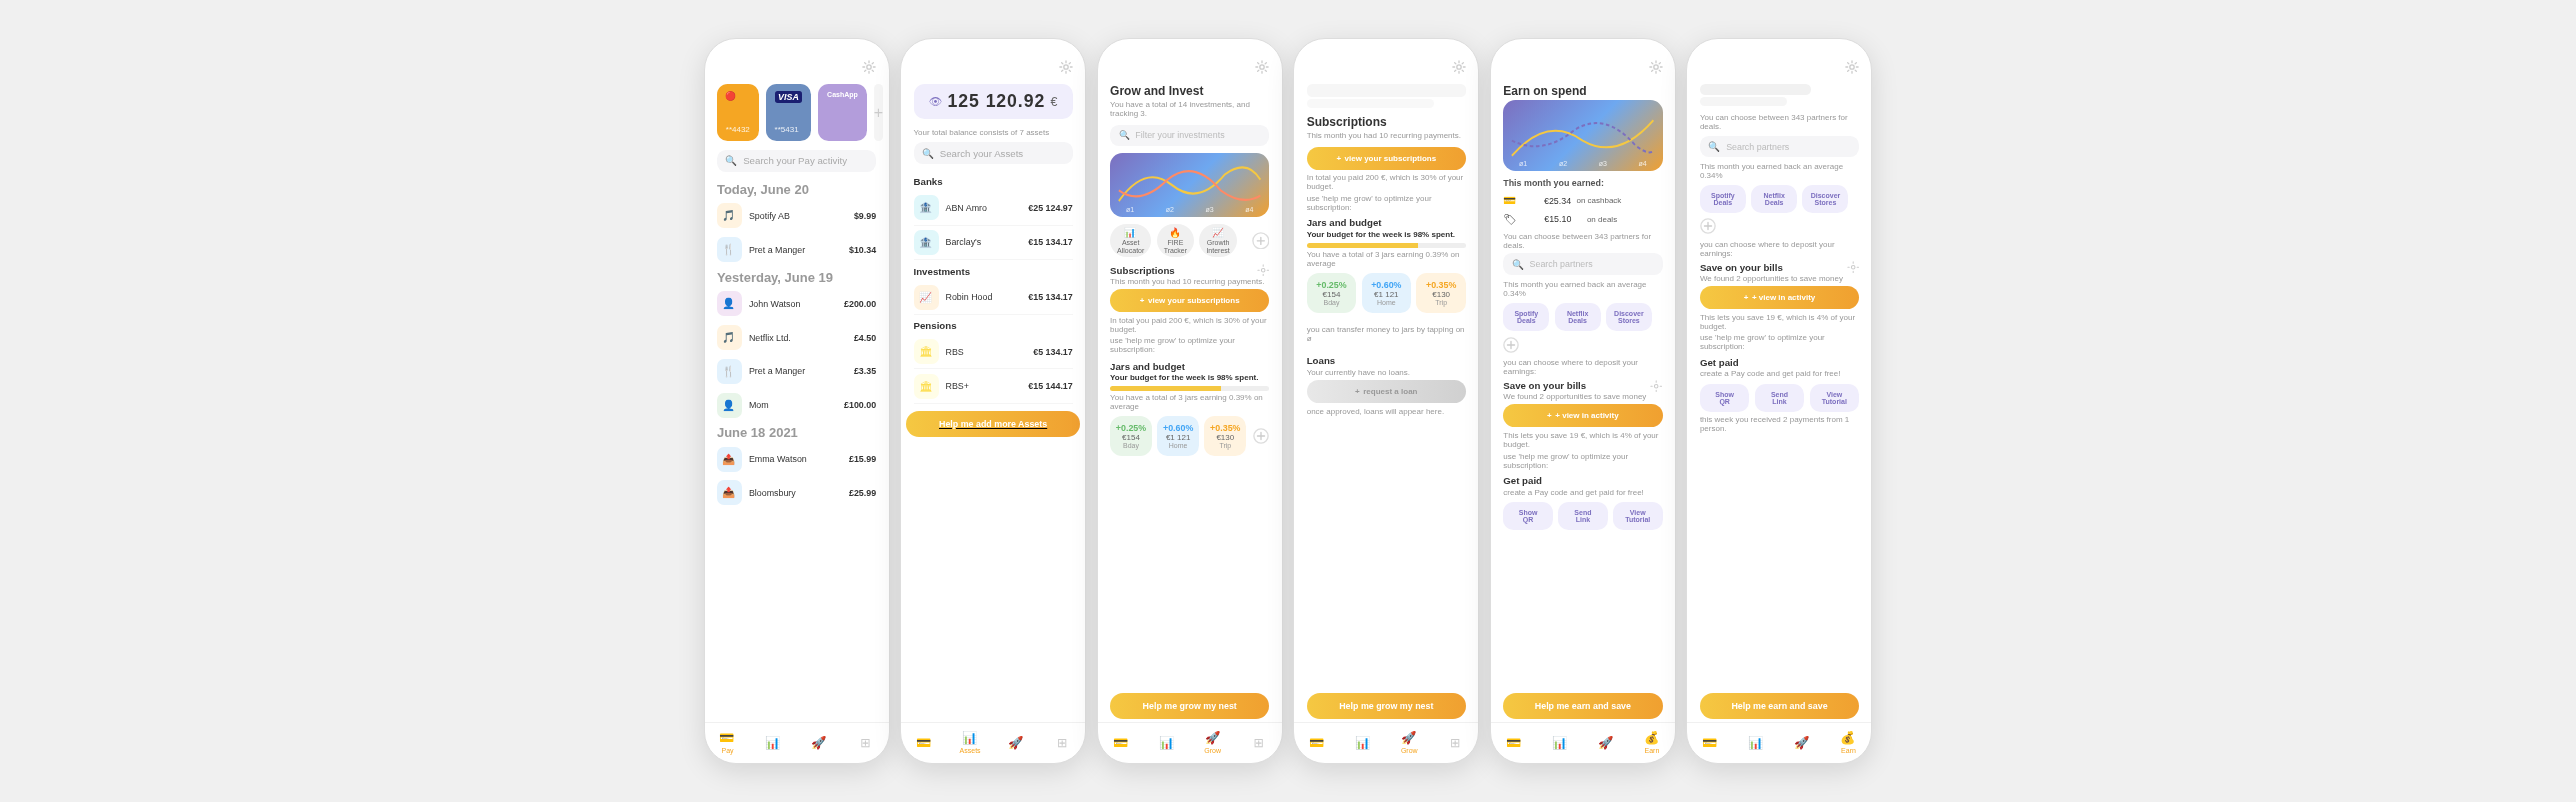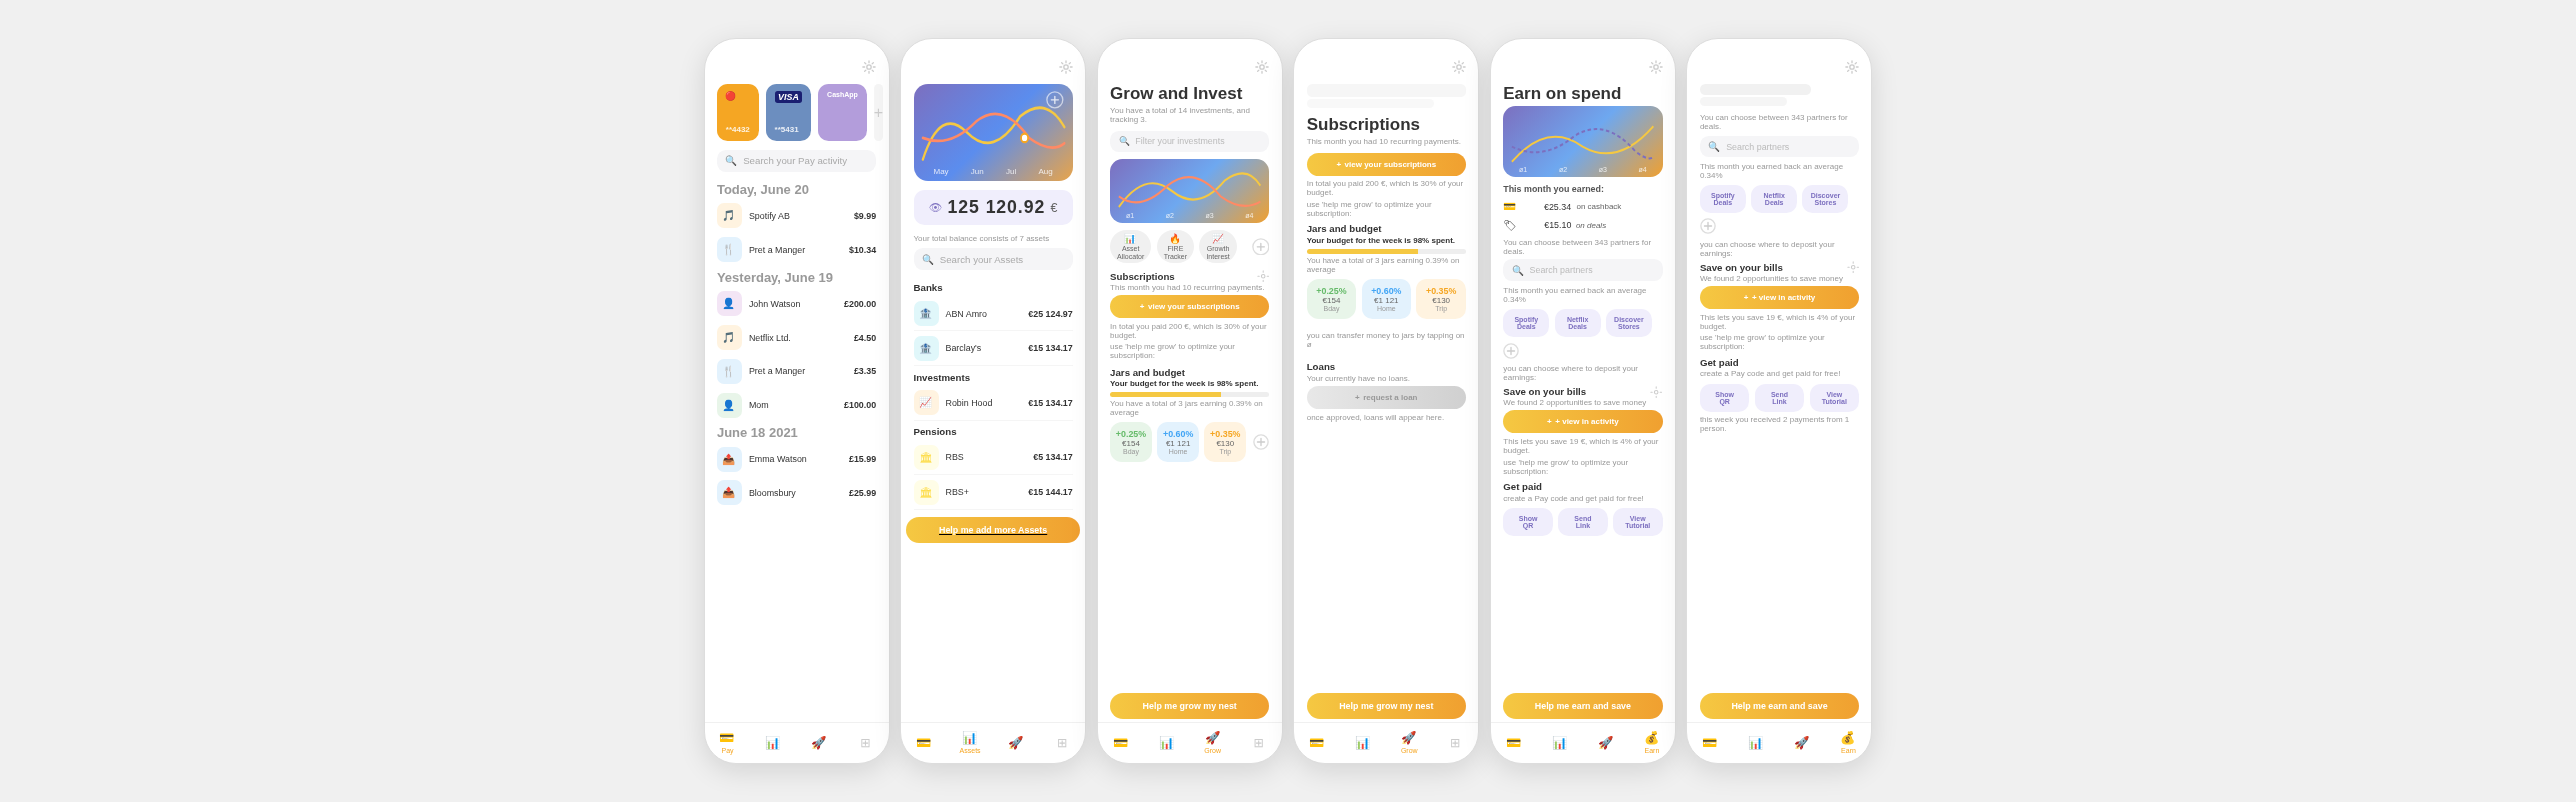--- a/index.html
+++ b/index.html
@@ -50,21 +50,21 @@
       display: flex;
       flex-direction: column;
       justify-content: space-between;
       padding: 7px 8.9px;
       position: relative;
     }
     .card.orange { background: #f5a623; }
     .card.blue-light { background: #6c8ebf; }
     .card.purple { background: #b39ddb; }
     .card-logo { font-size: 8.9px; font-weight: 800; color: #fff; }
-    .card-number { font-size: 8px; color: rgba(255,255,255,0.85); font-weight: 700; }
+    .card-number { font-size: 8px; color: rgba(255,255,255,0.85); font-weight: 400; }
     .card-add {
       width: 25px; height: 57px;
       border-radius: 10.6px;
       background: #f5f5f5;
       display: flex; align-items: center; justify-content: center;
       font-size: 16px; color: #ccc;
     }
     
     .search-bar {
       display: flex;
@@ -173,21 +173,21 @@
       background: linear-gradient(90deg, #f5c842, #f0a030);
       border-radius: 17.7px;
       padding: 8px 12.4px;
       text-align: center;
       font-size: 8.9px; font-weight: 600; color: #fff;
       margin: 7px 0 3.5px 0;
       cursor: pointer;
     }
     
     .section-title-lg {
-      font-size: 17px; font-weight: 700; color: #333;
+      font-size: 12px; font-weight: 700; color: #333;
       margin-bottom: 1.8px;
     }
     .section-sub {
       font-size: 8px; color: #999; margin-bottom: 7px;
     }
     .invest-search {
       display: flex; align-items: center;
       background: #f5f5f7; border-radius: 8.9px;
       padding: 5.3px 8.9px; gap: 5.3px; margin-bottom: 7px;
     }
@@ -384,39 +384,20 @@
     <div class="phone-header">
       <span></span>
       <span>
         <svg width="14" height="14" viewBox="0 0 16 16" fill="none">
             <circle cx="8" cy="8" r="2.5" stroke="#ccc" stroke-width="1.5"></circle>
             <path d="M8 1v2M8 13v2M1 8h2M13 8h2M3.05 3.05l1.41 1.41M11.54 11.54l1.41 1.41M3.05 12.95l1.41-1.41M11.54 4.46l1.41-1.41" stroke="#ccc" stroke-width="1.5" stroke-linecap="round"></path>
           </svg>
       </span>
     </div>
     <div style="padding:0 12.4px;">
-      <div class="chart-area">
-        <svg class="chart-svg" viewBox="0 0 180 90" preserveAspectRatio="none">
-          <path d="M10,70 Q30,20 60,45 Q90,70 120,30 Q150,10 170,40" stroke="#f5c842" stroke-width="2.5" fill="none" stroke-linecap="round"></path>
-          <path d="M10,50 Q40,60 70,35 Q100,15 130,50 Q155,65 170,55" stroke="#ff8a65" stroke-width="2.5" fill="none" stroke-linecap="round"></path>
-          <circle cx="125" cy="50" r="4" fill="#fff" stroke="#f5a623" stroke-width="2"></circle>
-        </svg>
-        <div class="chart-labels" style="position:absolute;bottom:5.3px;left:0;right:0;">
-          <span class="chart-label">May</span>
-          <span class="chart-label">Jun</span>
-          <span class="chart-label">Jul</span>
-          <span class="chart-label">Aug</span>
-        </div>
-        <div style="position:absolute;top:7px;right:8.9px;">
-          <svg width="17.7" height="17.7" viewBox="0 0 20 20" fill="none">
-              <circle cx="10" cy="10" r="9" stroke="rgba(255,255,255,0.6)" stroke-width="1.5"></circle>
-              <path d="M10 6v8M6 10h8" stroke="rgba(255,255,255,0.8)" stroke-width="1.5" stroke-linecap="round"></path>
-            </svg>
-        </div>
-      </div>
       <div class="balance-display">
         <span class="balance-eye">👁</span>
         <span class="balance-amount">125 120.92</span>
         <span class="balance-currency">€</span>
       </div>
       <div class="balance-sub">Your total balance consists of 7 assets</div>
       <div class="search-bar" style="margin:0 0 7px 0;">
         <span class="search-icon-sm">🔍</span>
         <span>Search your Assets</span>
       </div>
@@ -689,21 +670,21 @@
       </div>
       <div style="font-size:8.9px;font-weight:600;color:#555;margin-bottom:3.5px;">This month you earned:</div>
       <div class="earn-item">
         <span class="earn-icon">💳</span>
         <span class="earn-amount">€25.34</span>
         <span style="font-size:8px;color:#666;margin-left:1.8px;">on cashback</span>
       </div>
       <div class="earn-item">
         <span class="earn-icon">🏷</span>
         <span class="earn-amount">€15.10</span>
-        <span style="font-size:8px;color:#666;margin-left:1px;font-style:italic;">on deals</span>
+        <span style="font-size:8px;color:#666;margin-left:12px;">on deals</span>
       </div>
       <div style="font-size:8px;color:#999;margin:3.5px 0;">You can choose between 343 partners for deals.</div>
       <div class="search-bar" style="margin:0 0 5.3px 0;">
         <span>🔍</span>
         <span style="font-size:8.9px;color:#bbb;">Search partners</span>
       </div>
       <div style="font-size:8px;color:#999;margin-bottom:3.5px;">This month you earned back an average 0.34%</div>
       <div class="partner-chips">
         <div class="partner-chip">Spotify<br>Deals</div>
         <div class="partner-chip">Netflix<br>Deals</div>

